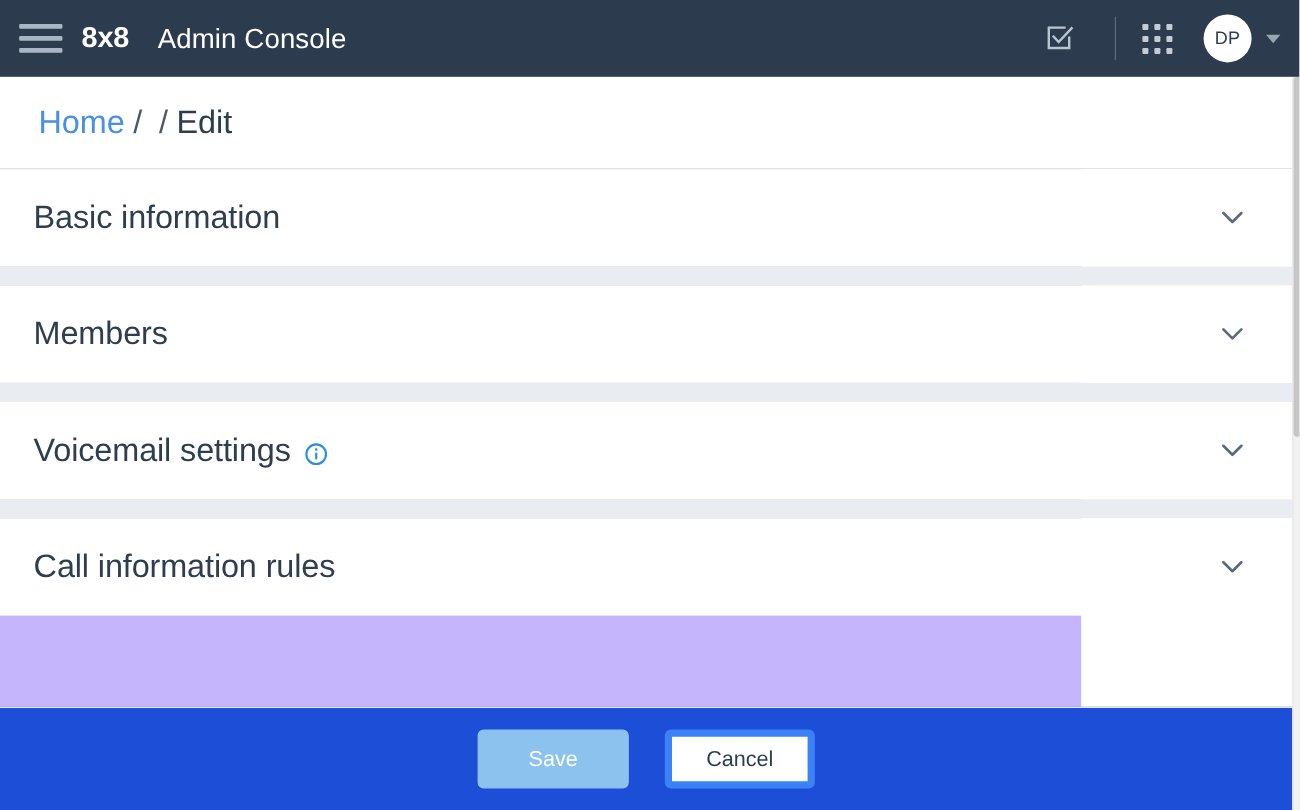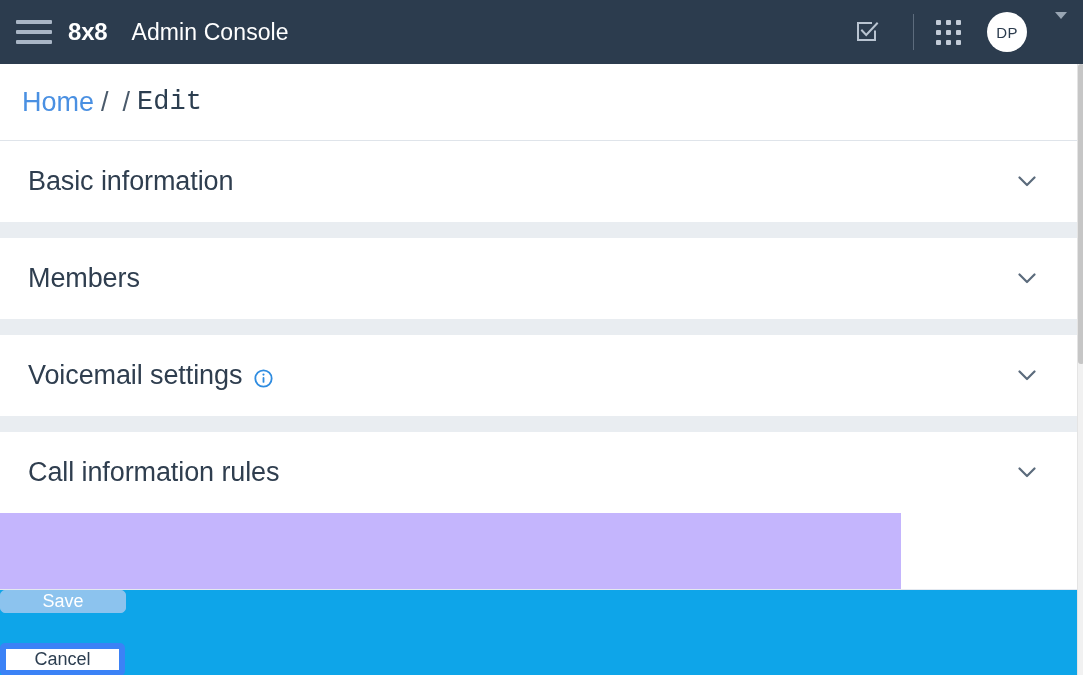--- a/index.html
+++ b/index.html
@@ -110,23 +110,23 @@
   }
   .grid-icon i {
     display: block;
     width: 5px; height: 5px;
     background: #c3ccd8;
     border-radius: 1px;
   }
 
   .avatar-wrap {
     display: flex;
+    align-items: center;
     margin-left: 26px;
     cursor: pointer;
-    gap: 16px;
   }
   .avatar {
     width: 40px;
     height: 40px;
     border-radius: 50%;
     background: #ffffff;
     color: #2c3c4e;
     font-size: 15px;
     font-weight: 400;
     display: flex;
@@ -143,37 +143,36 @@
   }
 
   
   .breadcrumb {
     position: absolute;
     top: 64px; left: 0;
     width: 1077px;
     height: 77px;
     display: flex;
     align-items: center;
-    padding-left: 22px;
+    padding-left: 32px;
     background: #ffffff;
     border-bottom: 1px solid #dfe4ea;
     font-size: 27px;
     font-weight: 400;
   }
   .crumb-link {
     color: #4a90e2;
     cursor: pointer;
   }
   .crumb-sep {
     color: #4a5a6b;
     margin: 0 7px;
   }
   .crumb-current {
     color: #2c3e50;
-    font-family: Liberation Mono, monospace;
   }
 
   
   .content {
     position: absolute;
     top: 141px; left: 0;
     width: 901px;
     height: 534px;
     background: #c4b5fd;
   }
@@ -223,27 +222,26 @@
     background: #e9edf1;
   }
 
   
   .footer {
     position: absolute;
     left: 0;
     top: 589px;
     width: 1077px;
     height: 86px;
-    background: #0ea5e9;
+    background: #1d4ed8;
     border-top: 1px solid #e4e9f0;
     display: flex;
-    align-items: flex-start;
+    align-items: center;
     justify-content: center;
     gap: 30px;
-    flex-direction: column;
   }
 
   .btn {
     height: 49px;
     min-width: 125px;
     border-radius: 5px;
     font-size: 18px;
     font-family: "Liberation Sans", sans-serif;
     display: flex;
     align-items: center;

